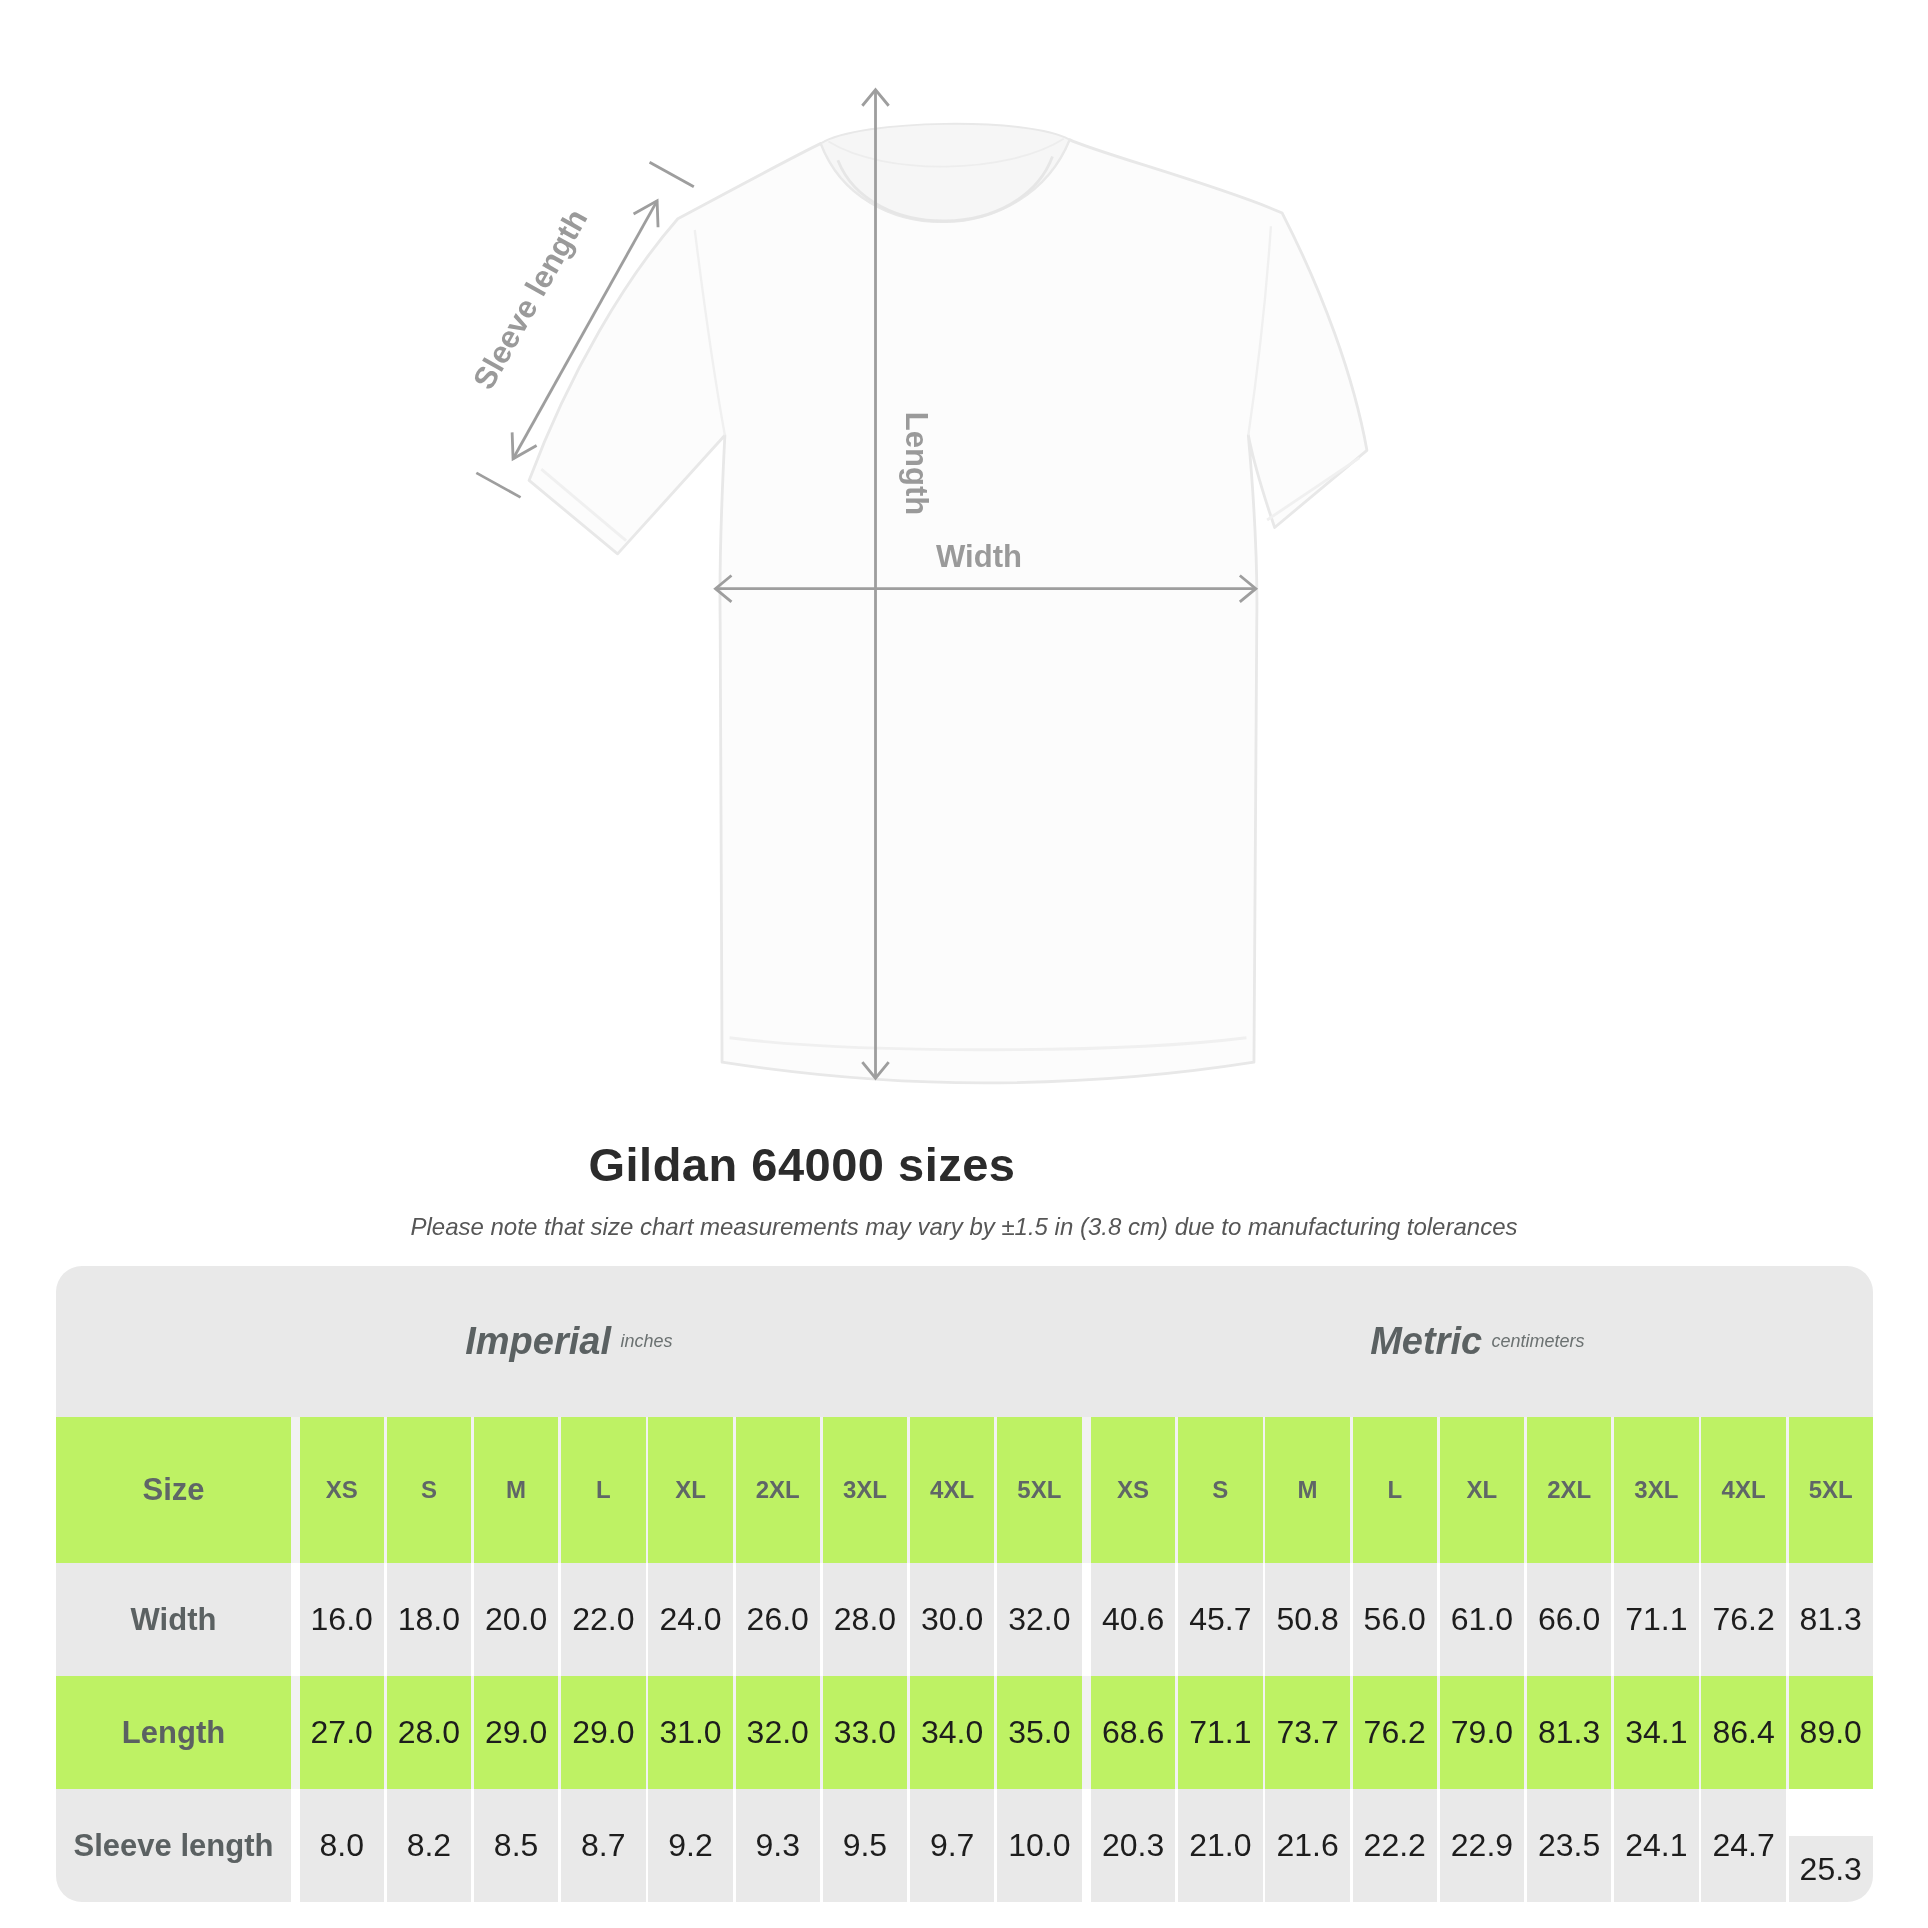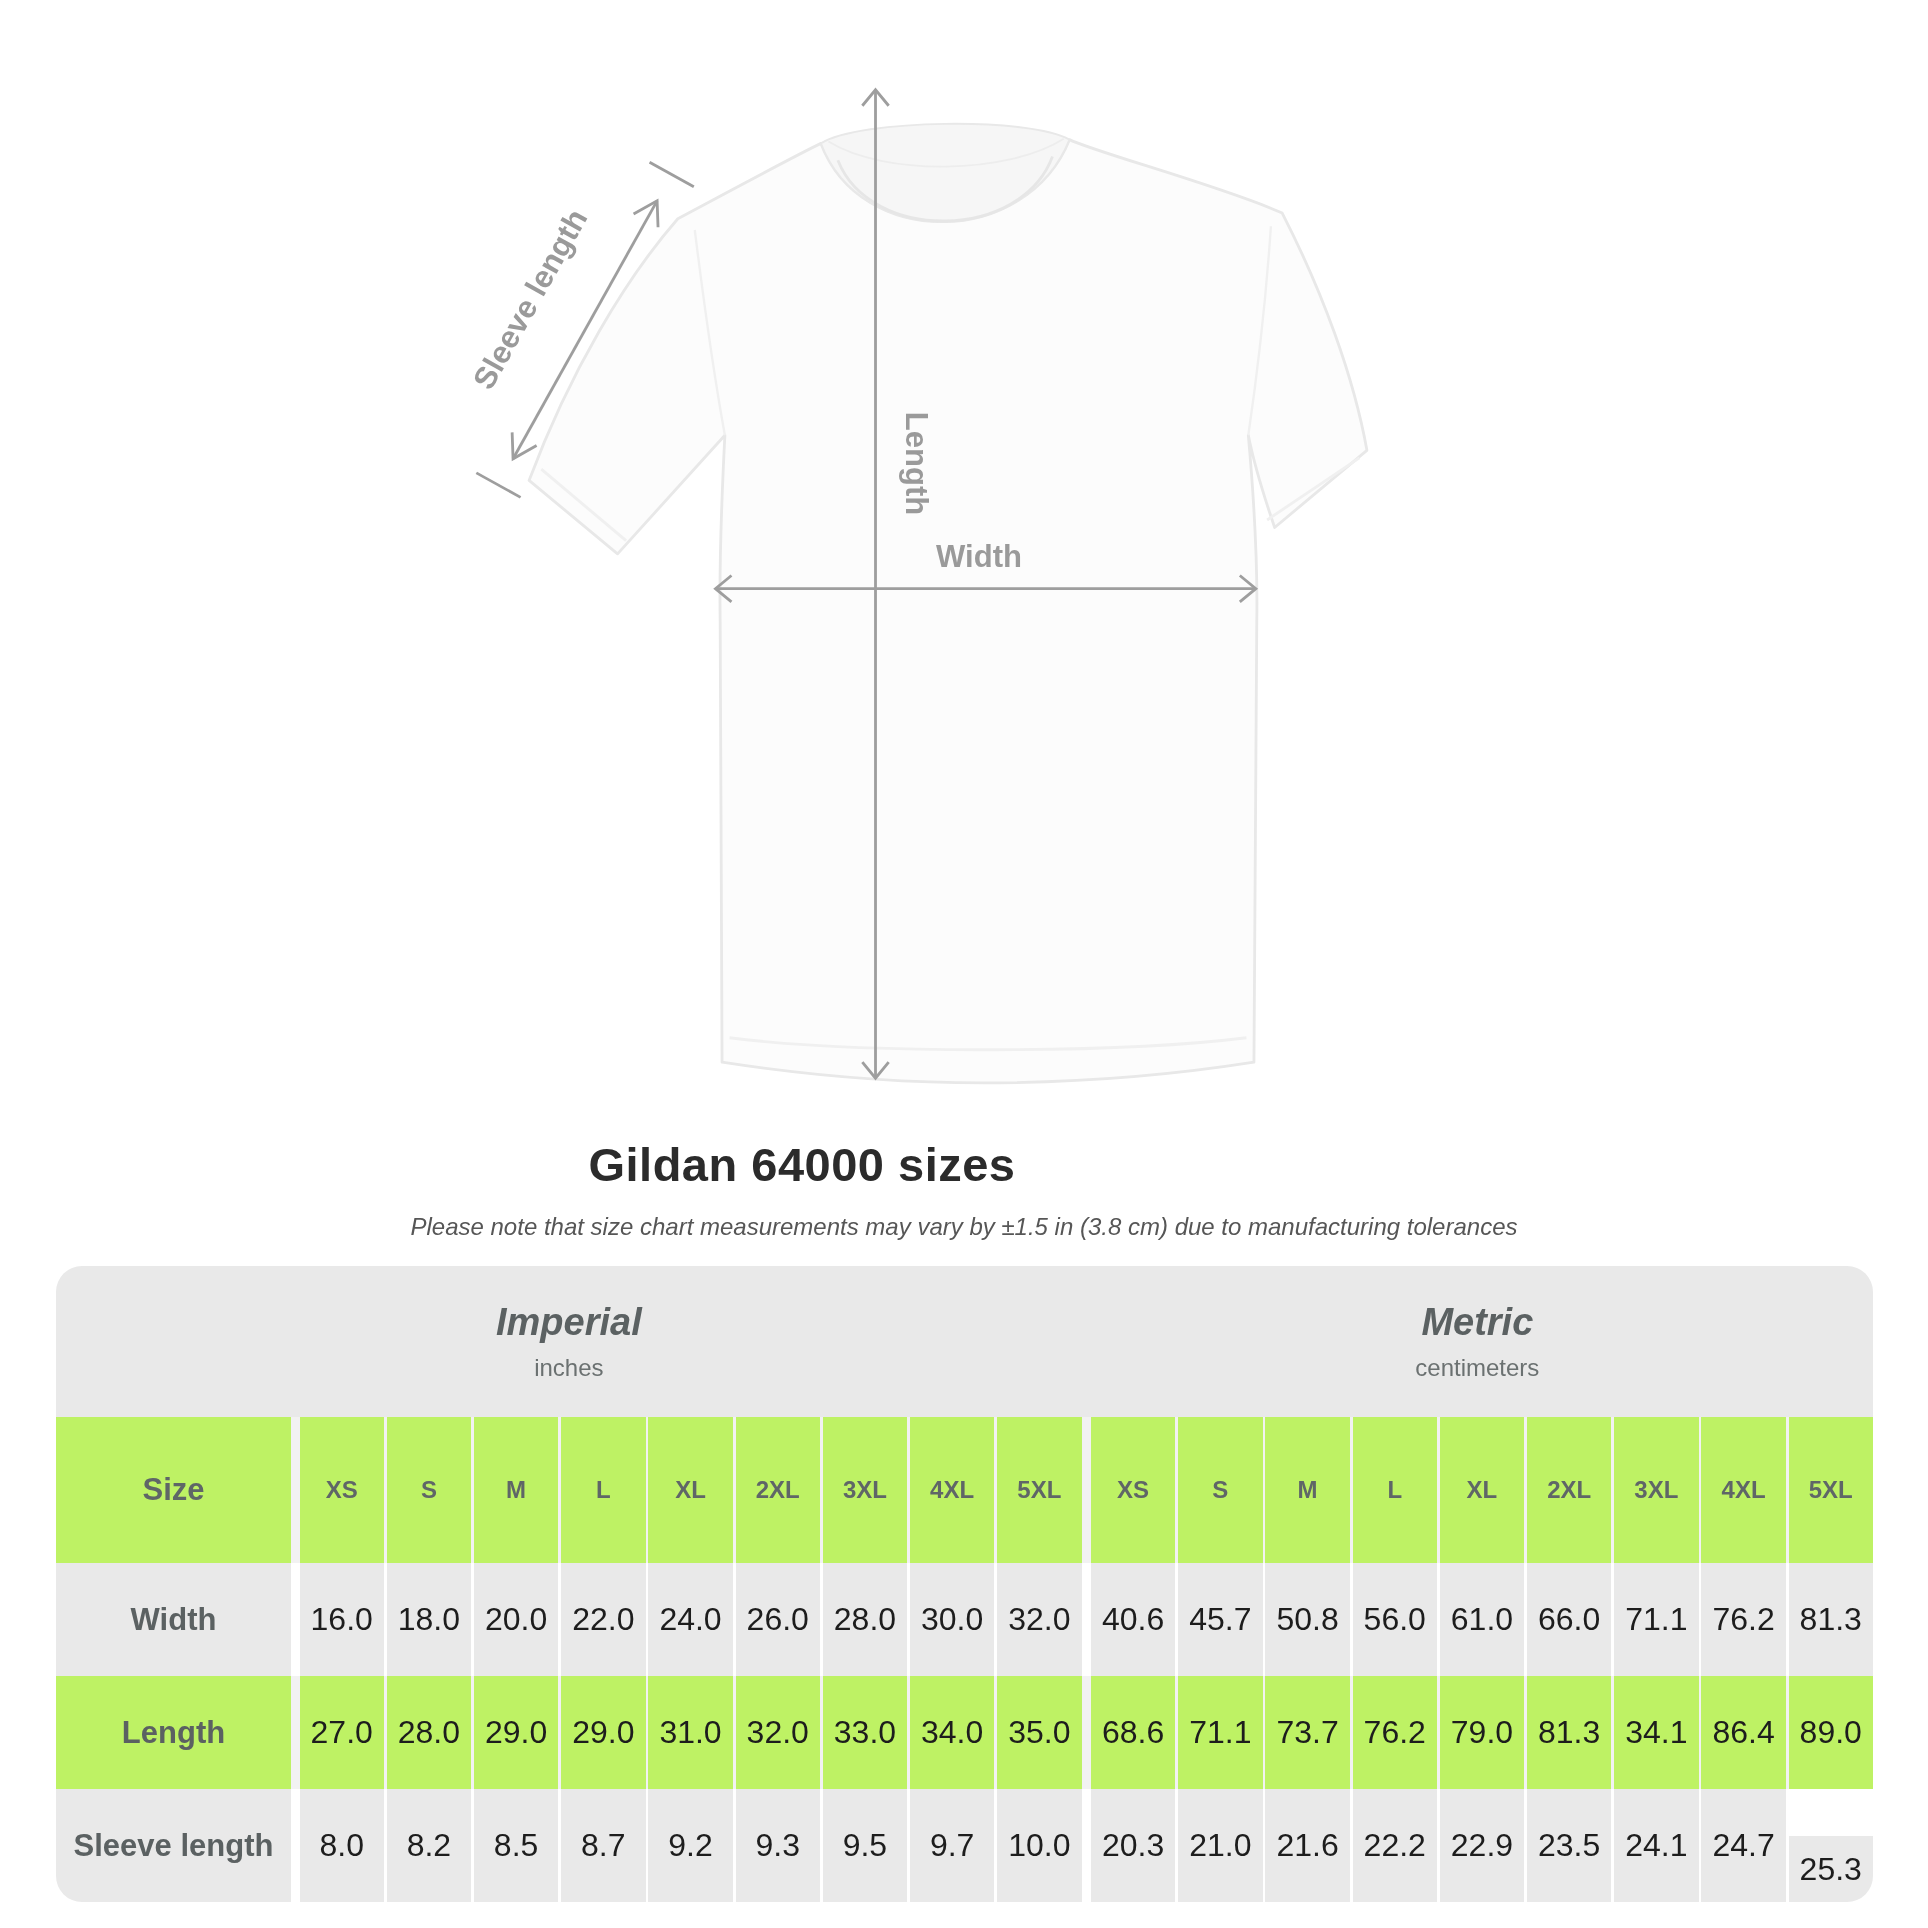--- a/index.html
+++ b/index.html
@@ -13,25 +13,25 @@
   #chart-title{position:absolute;left:0;top:1137px;width:1604px;text-align:center;
     font-size:47px;font-weight:bold;color:#2b2b2b;letter-spacing:0.5px;}
   #chart-subtitle{position:absolute;left:0;top:1213px;width:1928px;text-align:center;
     font-size:24px;font-style:italic;color:#565656;}
 
   
   #size-table{position:absolute;left:56px;top:1266px;width:1817px;}
 
   #unit-band{display:flex;height:151px;background:#e9e9e9;
     border-top-left-radius:26px;border-top-right-radius:26px;}
-  .band-half{display:flex;flex-direction:column;align-items:center;justify-content:center;gap:9.4px;}
+  .band-half{display:flex;flex-direction:row;align-items:center;justify-content:center;gap:9.4px;}
   .band-half.imperial{width:56.45%;}
   .band-half.metric{width:43.55%;}
   .band-name{font-size:38px;font-weight:bold;font-style:italic;color:#5b6162;}
-  .band-unit{font-size:24px;color:#6b7171;}
+  .band-unit{font-size:18px;font-style:italic;color:#6b7171;}
 
   .t-row{display:flex;width:100%;}
   .t-row.header-row{height:146px;}
   .t-row.data-row{height:113px;}
   .cell{flex:1 1 0;margin-left:2.8px;display:flex;align-items:center;justify-content:center;}
   .cell.first-data{margin-left:8.5px;}
   .cell.sec-start{margin-left:9.4px;}
   .label-cell{flex:0 0 235px;margin-left:0;}
 
   .row-white{background:#f2f2f2;}          

